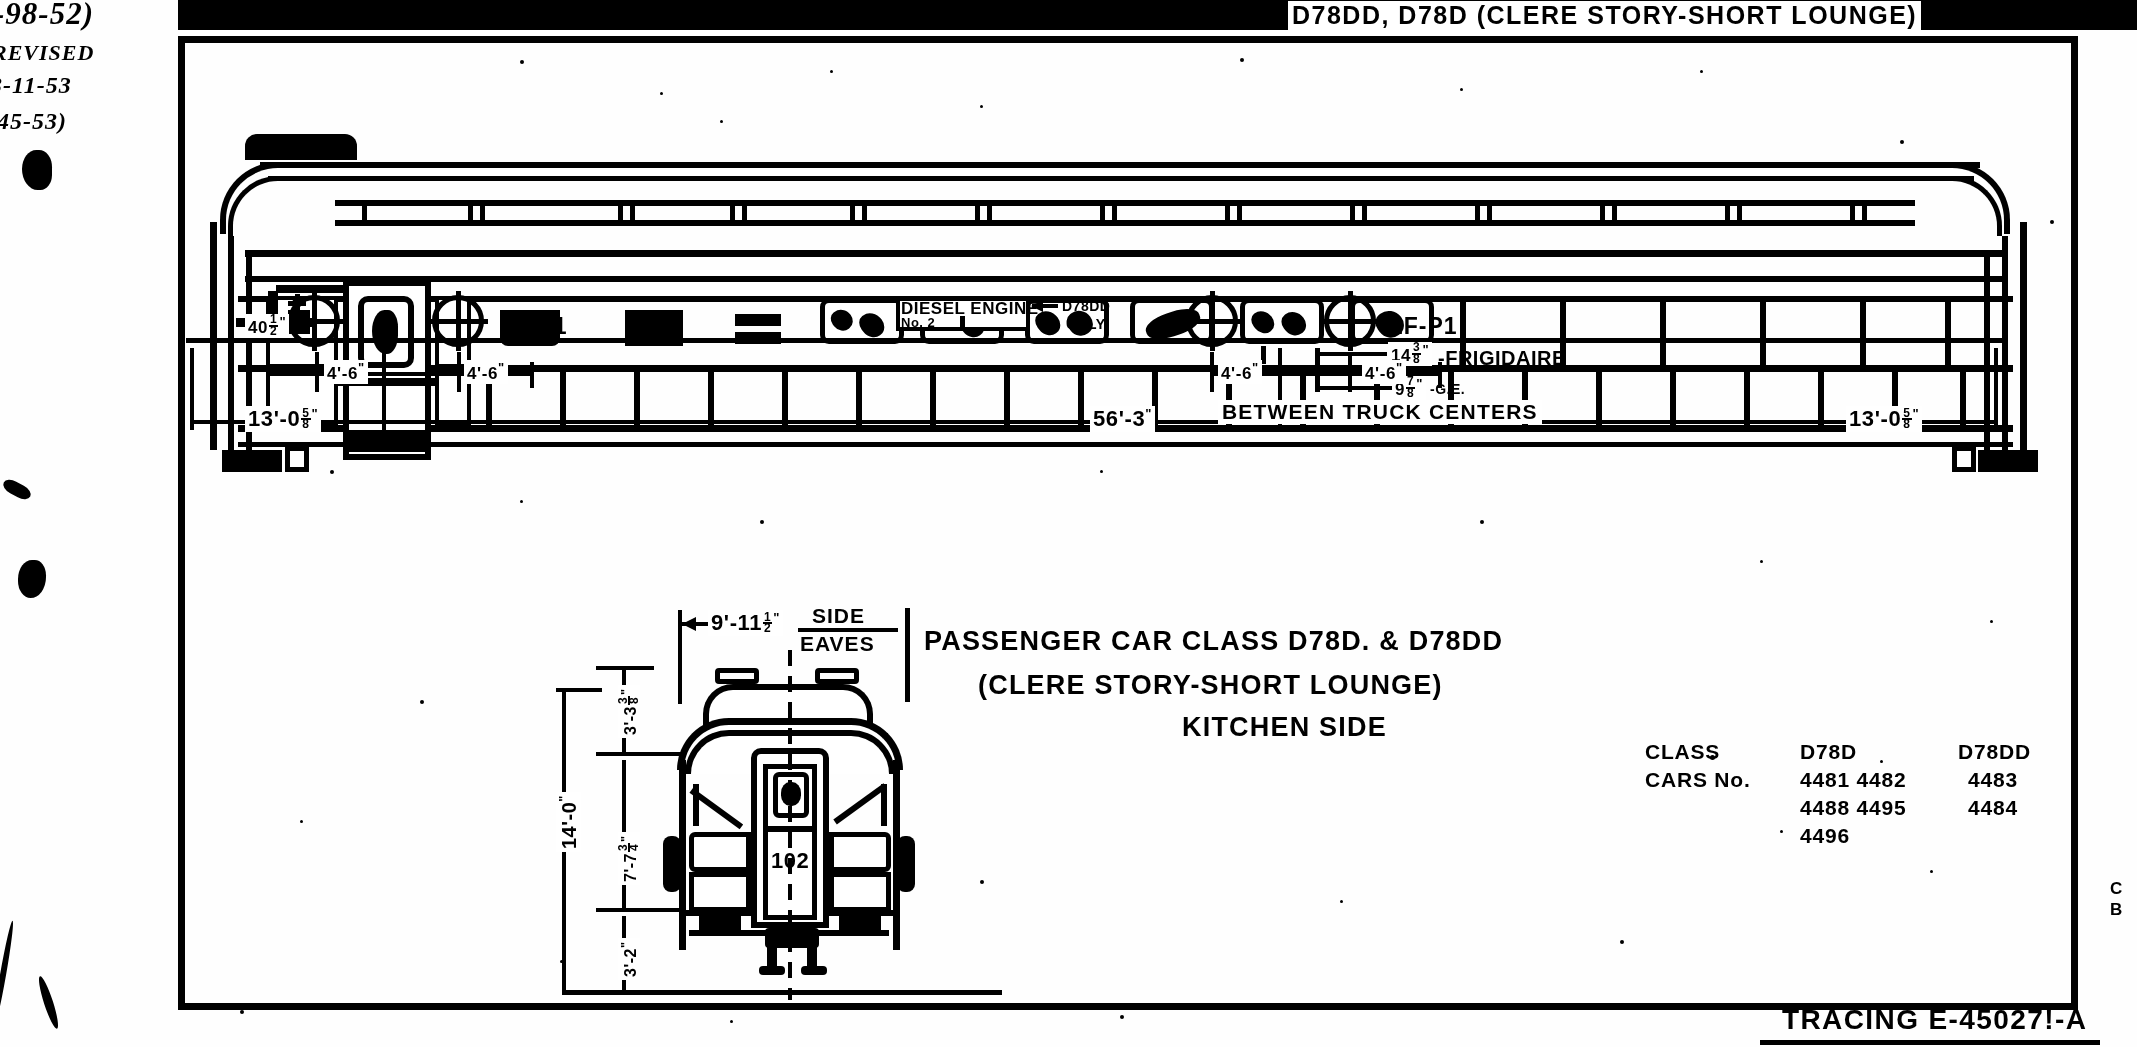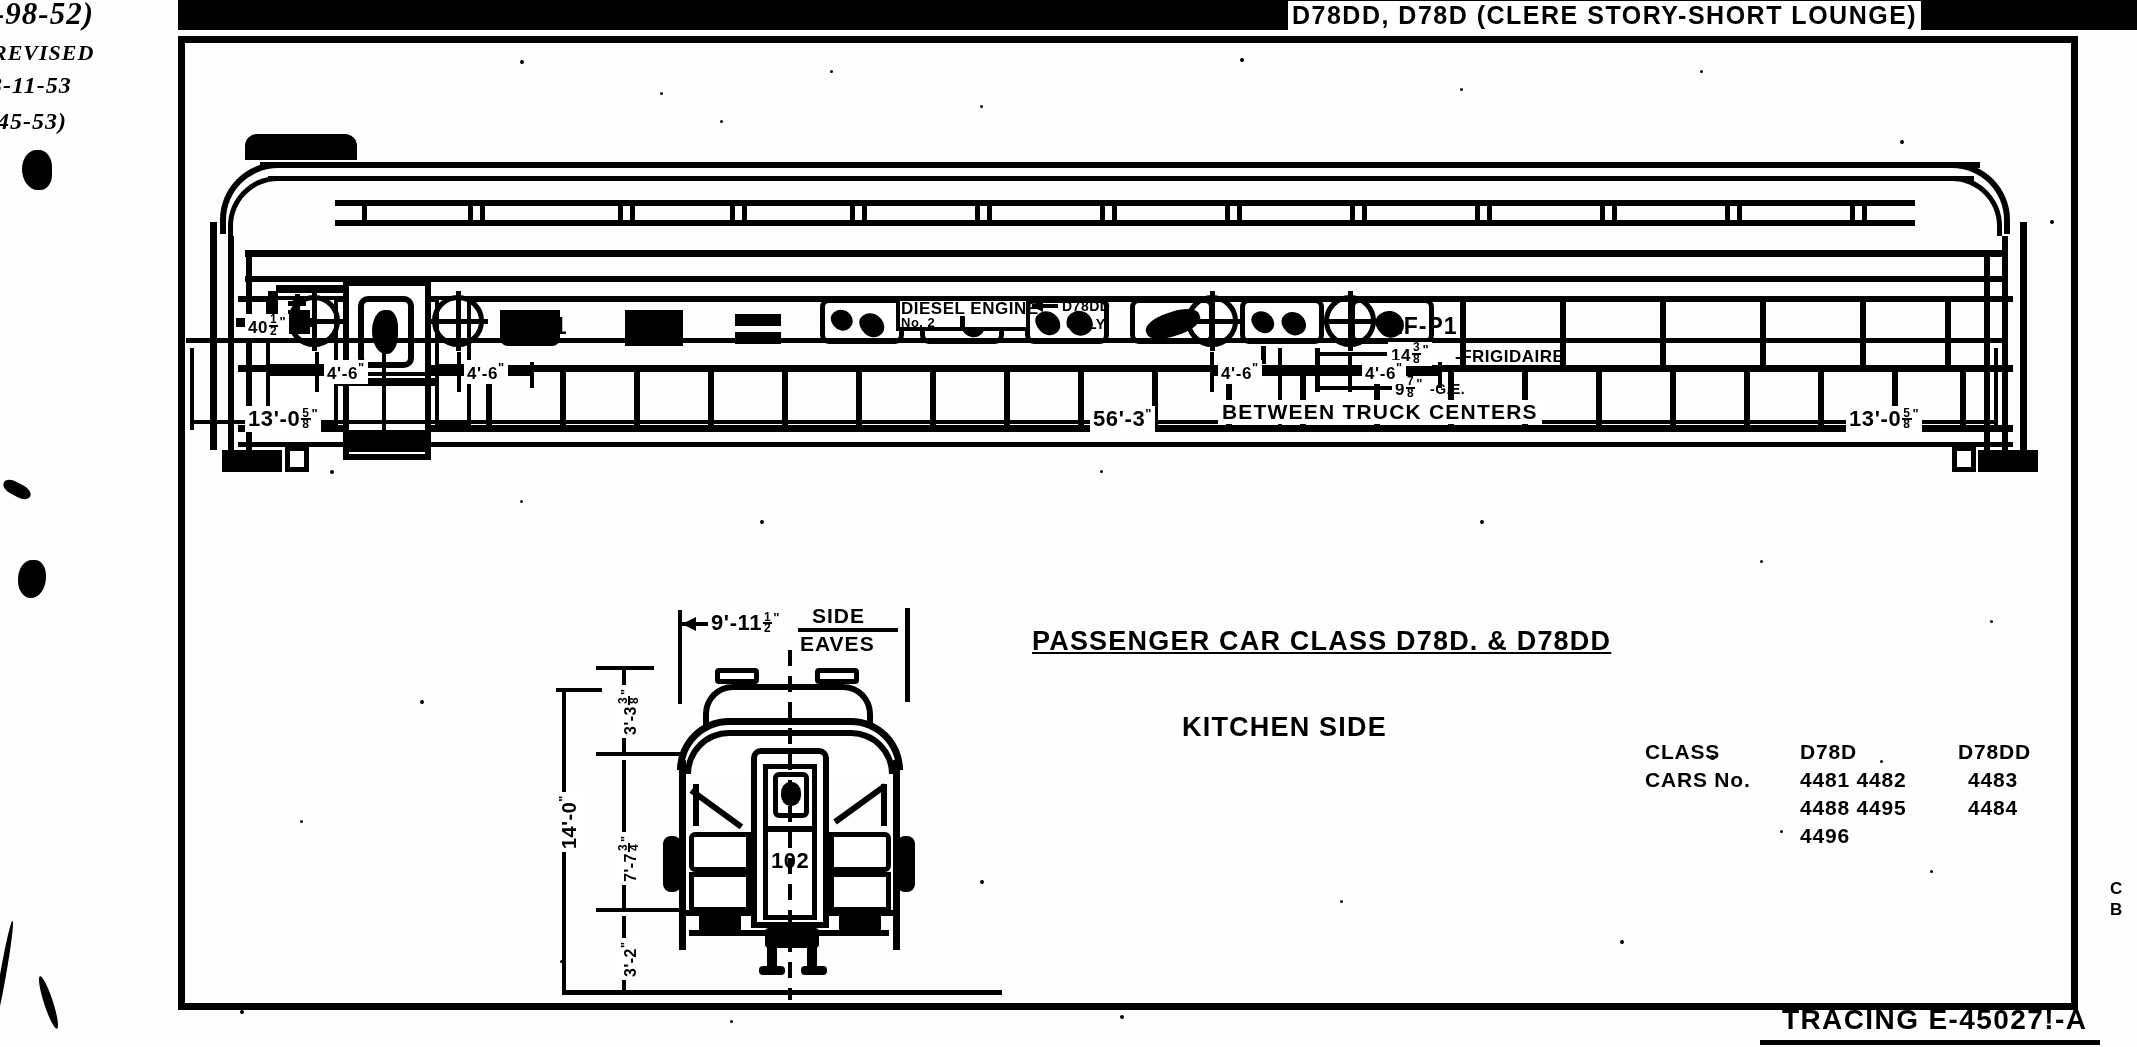--- a/index.html
+++ b/index.html
@@ -263,21 +263,21 @@
   <div class="note" style="left:1066px;top:316px;font-size:14px;">ONLY</div>
 
   <div class="blk" style="left:1315px;top:348px;width:5px;height:44px;"></div>
   <div class="blk" style="left:1315px;top:352px;width:72px;height:4px;"></div>
   <div class="blk" style="left:1315px;top:386px;width:82px;height:4px;"></div>
   <div class="blk" style="left:1261px;top:346px;width:5px;height:18px;"></div>
 
   <div class="dim" style="left:1388px;top:342px;font-size:17px;">
     <span>14</span><span class="fr"><b>3</b><s>8</s></span><span class="sup">"</span>
   </div>
-  <div class="note" style="left:1438px;top:347px;font-size:17px;margin-left:17px;">-FRIGIDAIRE</div>
+  <div class="note" style="left:1438px;top:347px;font-size:20px;">-FRIGIDAIRE</div>
 
   <div class="dim" style="left:1392px;top:376px;font-size:17px;">
     <span>9</span><span class="fr"><b>7</b><s>8</s></span><span class="sup">"</span>
   </div>
   <div class="note" style="left:1430px;top:381px;font-size:14px;">-G.E.</div>
 
   <div class="blk" style="left:315px;top:352px;width:4px;height:40px;"></div>
   <div class="blk" style="left:457px;top:352px;width:4px;height:40px;"></div>
   <div class="blk" style="left:530px;top:362px;width:4px;height:26px;"></div>
   <div class="blk" style="left:315px;top:372px;width:218px;height:4px;"></div>
@@ -400,21 +400,22 @@
   <div class="blk" style="left:596px;top:908px;width:88px;height:4px;"></div>
   <div class="dim vert" style="left:618px;top:885px;transform:rotate(-90deg);font-size:16px;">
     <span>7'-7</span><span class="fr"><b>3</b><s>4</s></span><span class="sup">"</span>
   </div>
 
   <div class="blk" style="left:622px;top:916px;width:4px;height:74px;"></div>
   <div class="dim vert" style="left:618px;top:980px;transform:rotate(-90deg);font-size:16px;">
     <span>3'-2</span><span class="sup">"</span>
   </div>
 
-  <div class="tb" style="left:1032px;top:626px;text-decoration:underline;">PASSENGER CAR CLASS D78D. &amp; D78DD</div>
+  <div class="tb" style="left:924px;top:626px;">PASSENGER CAR CLASS D78D. &amp; D78DD</div>
+  <div class="tb" style="left:978px;top:670px;">(CLERE STORY-SHORT LOUNGE)</div>
   <div class="tb" style="left:1182px;top:712px;">KITCHEN SIDE</div>
 
   <div class="ct" style="left:1645px;top:740px;">CLASS</div>
   <div class="ct" style="left:1645px;top:768px;">CARS No.</div>
 
   <div class="ct" style="left:1800px;top:740px;">D78D</div>
   <div class="ct" style="left:1800px;top:768px;text-align:right;">4481 4482</div>
   <div class="ct" style="left:1800px;top:796px;">4488 4495</div>
   <div class="ct" style="left:1800px;top:824px;">4496</div>
 

